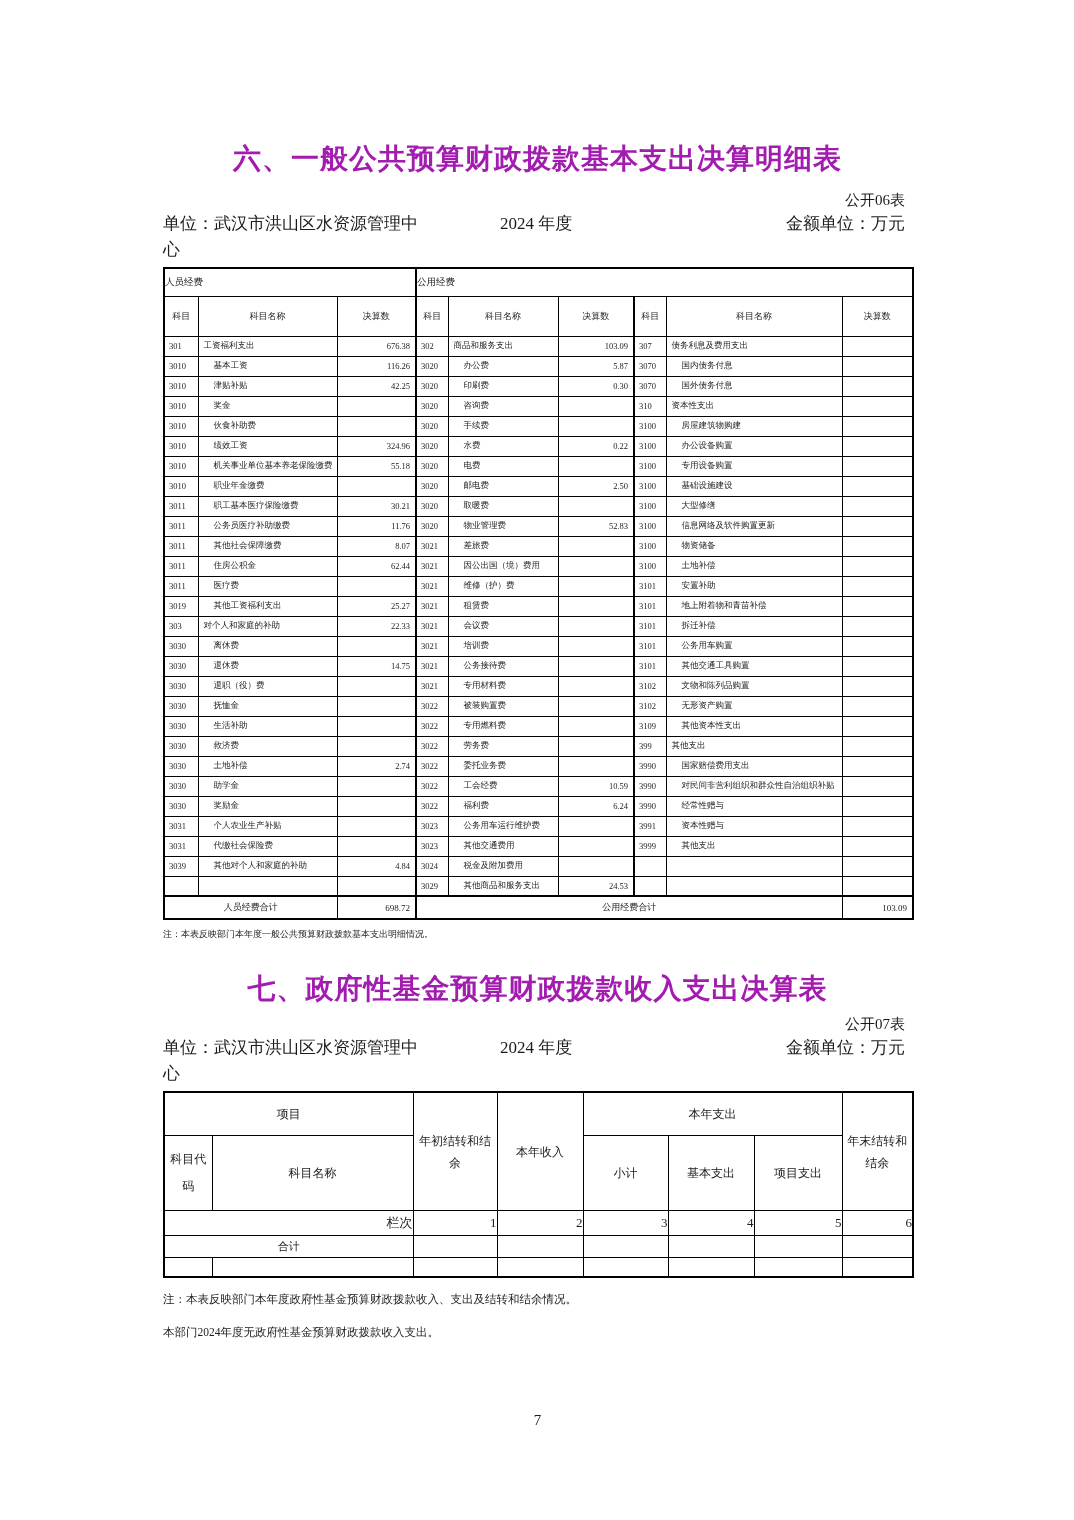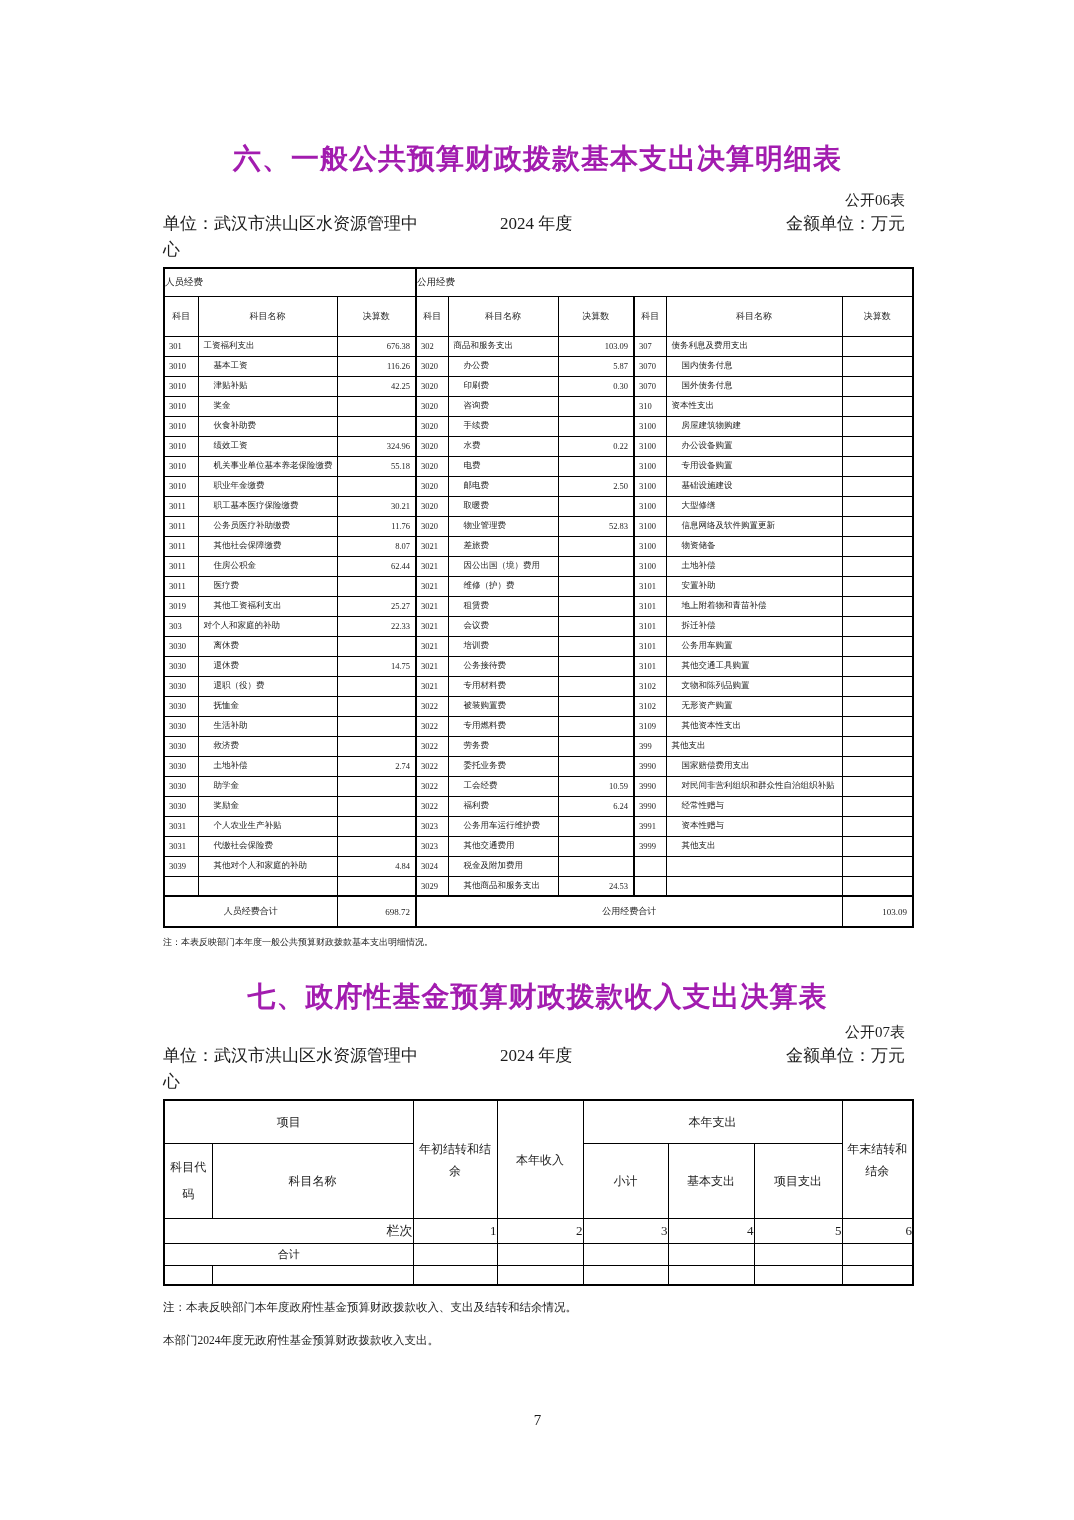--- a/index.html
+++ b/index.html
@@ -31,21 +31,21 @@
 
   table { border-collapse:collapse; table-layout:fixed; width:749px; border:2px solid #000; }
   th, td { border:1px solid #000; overflow:hidden; }
 
   
   .t6 th, .t6 td { white-space:nowrap; }
   .t6 { margin-top:4px; }
   .t6 thead .grp  th { height:28px; font-size:9.5px; font-weight:normal; text-align:left; }
   .t6 thead .cols th { height:40px; font-size:9px;  font-weight:normal; text-align:center; }
   .t6 tbody td { height:20px; font-size:8.5px; }
-  .t6 tfoot td { height:31px; font-size:9px; border-top:2px solid #000; }
+  .t6 tfoot td { height:23px; font-size:9px; border-top:2px solid #000; }
   .t6 .sec { border-left:2px solid #000; }
   .t6 .code { padding-left:4px; text-align:left; }
   .t6 .name { padding-left:5px; text-align:left; }
   .t6 .name.ind { padding-left:15px; }
   .t6 .num  { padding-right:5px; text-align:right; }
   .t6 .ctr  { text-align:center; }
 
   
   .t7 { margin-top:4px; }
   .t7 th { font-weight:normal; font-size:12px; text-align:center; vertical-align:middle;

